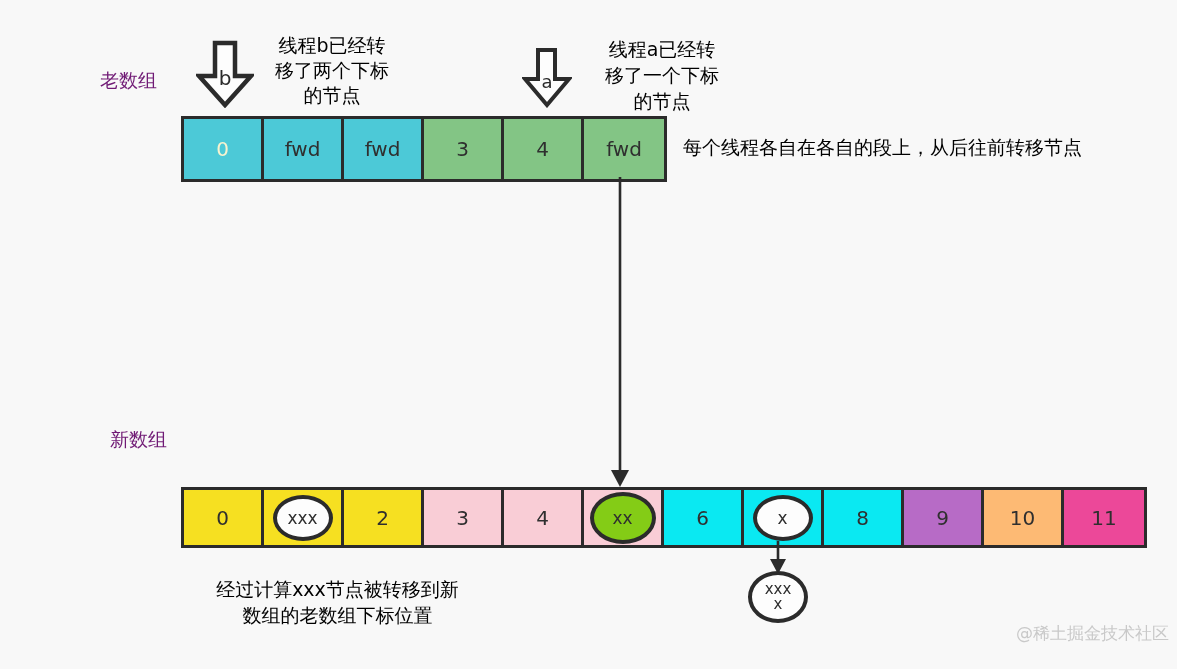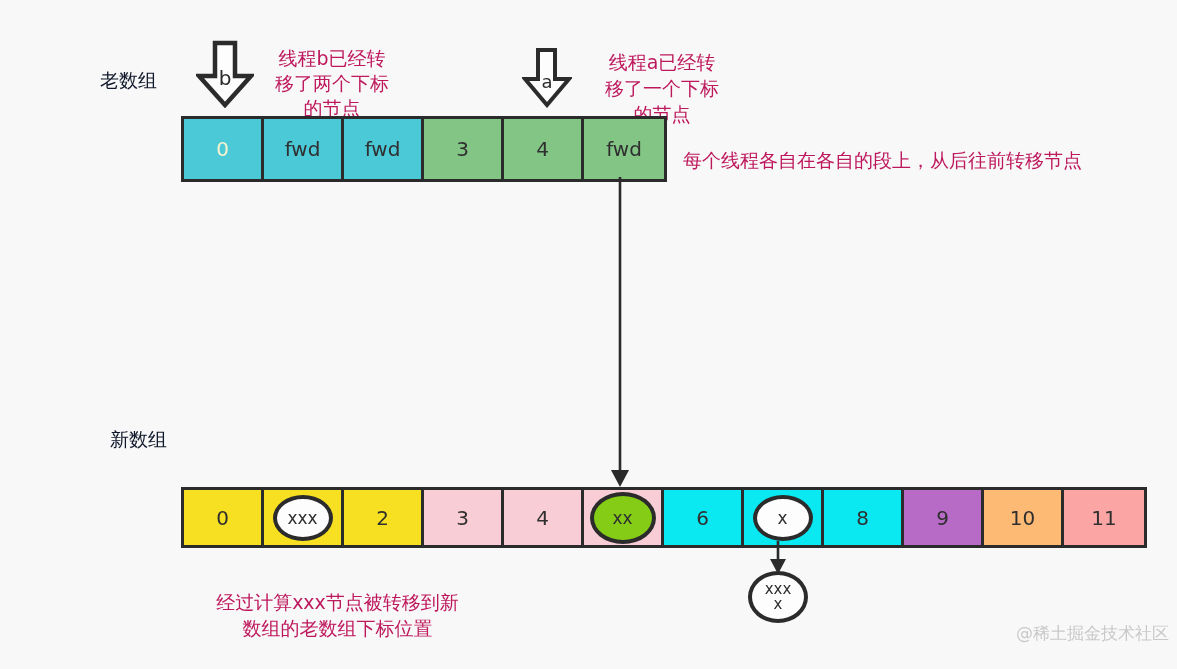--- a/index.html
+++ b/index.html
@@ -2,22 +2,22 @@
 <html><head>
 <meta charset="utf-8">
 <style>
   html,body { margin:0; padding:0; background:#f8f8f8; }
   .canvas {
     position:relative; width:1177px; height:669px;
     background:#f8f8f8; overflow:hidden;
     font-family:"DejaVu Sans","Liberation Sans",sans-serif;
     color:#3a3a3a;
   }
-  .diagram-label { position:absolute; font-size:19px; color:#0f172a; white-space:nowrap; }
-  .note { position:absolute; font-size:19px; color:#be185d; text-align:center;margin-top:13px; }
+  .diagram-label { position:absolute; font-size:19px; color:#701a75; white-space:nowrap; }
+  .note { position:absolute; font-size:19px; color:#000000; text-align:center; }
   .note.single { white-space:nowrap; text-align:left; }
 
   .array { position:absolute; display:flex; border:3px solid #2b2b2b; box-sizing:content-box; }
   .cell {
     box-sizing:border-box; width:80px; border-right:3px solid #2b2b2b;
     display:flex; align-items:center; justify-content:center;
     font-size:20px; color:#2f2f2f;
   }
   .cell:last-child { border-right:none; }
   .old-array { left:181px; top:116px; height:60px; }
@@ -135,21 +135,21 @@
       </div>
     <div class="cell" style="background: rgb(10, 233, 242);">
       <span>8</span>
       </div>
     <div class="cell" style="background: rgb(183, 107, 198);">
       <span>9</span>
       </div>
     <div class="cell" style="background: #fdba74;">
       <span>10</span>
       </div>
-    <div class="cell" style="background: #fca5a5; justify-content: center;">
+    <div class="cell" style="background: #ec4899; justify-content: center;">
       <span>11</span>
       </div>
   </div>
 
   <div class="note" style="left:190px; top:576px; width:295px; line-height:26px;">
     <div>经过计算xxx节点被转移到新</div>
     <div>数组的老数组下标位置</div>
   </div>
 
   <svg class="arrow-svg" style="left:769px; top:541px;" width="18" height="33" viewBox="0 0 18 33">

